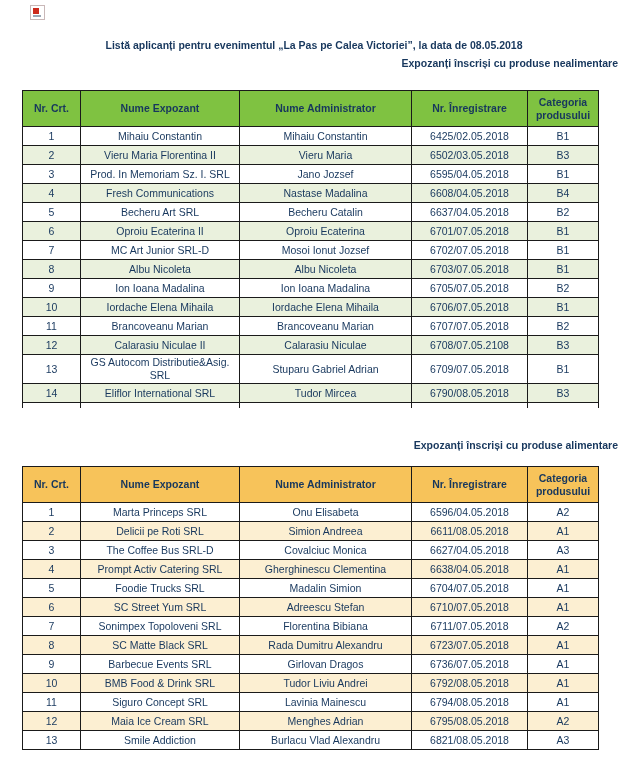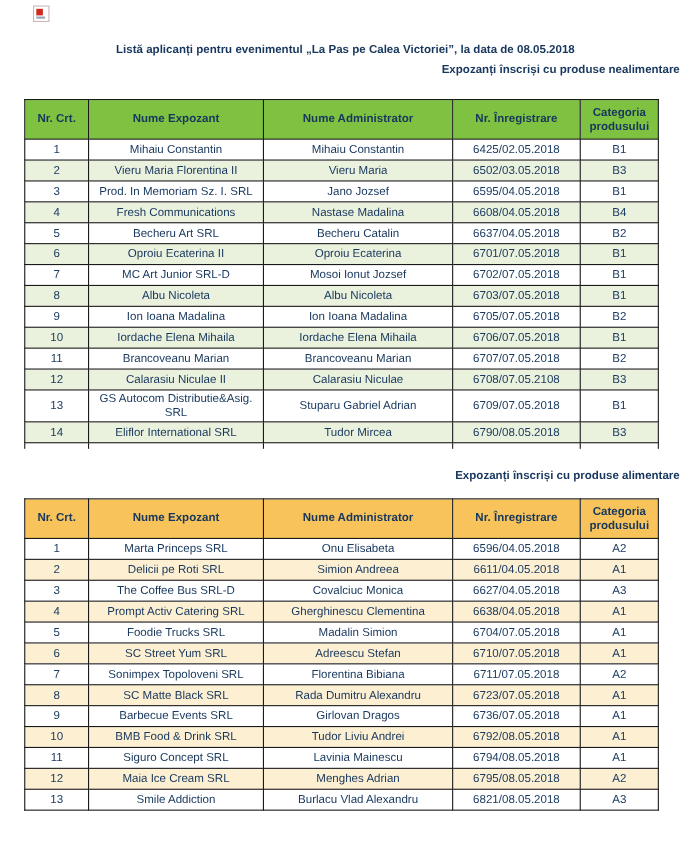--- a/index.html
+++ b/index.html
@@ -37,21 +37,21 @@
     line-height:14px;
   }
   .subtitle{
     margin:4px 10px 0 10px;
     text-align:right;
     font-size:10.5px;
     font-weight:bold;
     line-height:14px;
   }
   .subtitle.second{
-    margin-top:17px;
+    margin-top:30px;
   }
   table.listing{
     border-collapse:collapse;
     table-layout:fixed;
     width:576px;
     margin:20px 0 0 22px;
     font-size:10.5px;
   }
   table.listing.second{
     margin-top:14px;
@@ -246,21 +246,21 @@
           <td>1</td>
           <td>Marta Princeps SRL</td>
           <td>Onu Elisabeta</td>
           <td>6596/04.05.2018</td>
           <td>A2</td>
         </tr>
         <tr>
           <td>2</td>
           <td>Delicii pe Roti SRL</td>
           <td>Simion Andreea</td>
-          <td>6611/04.05.2018</td>
+          <td>6611/08.05.2018</td>
           <td>A1</td>
         </tr>
         <tr>
           <td>3</td>
           <td>The Coffee Bus SRL-D</td>
           <td>Covalciuc Monica</td>
           <td>6627/04.05.2018</td>
           <td>A3</td>
         </tr>
         <tr>

